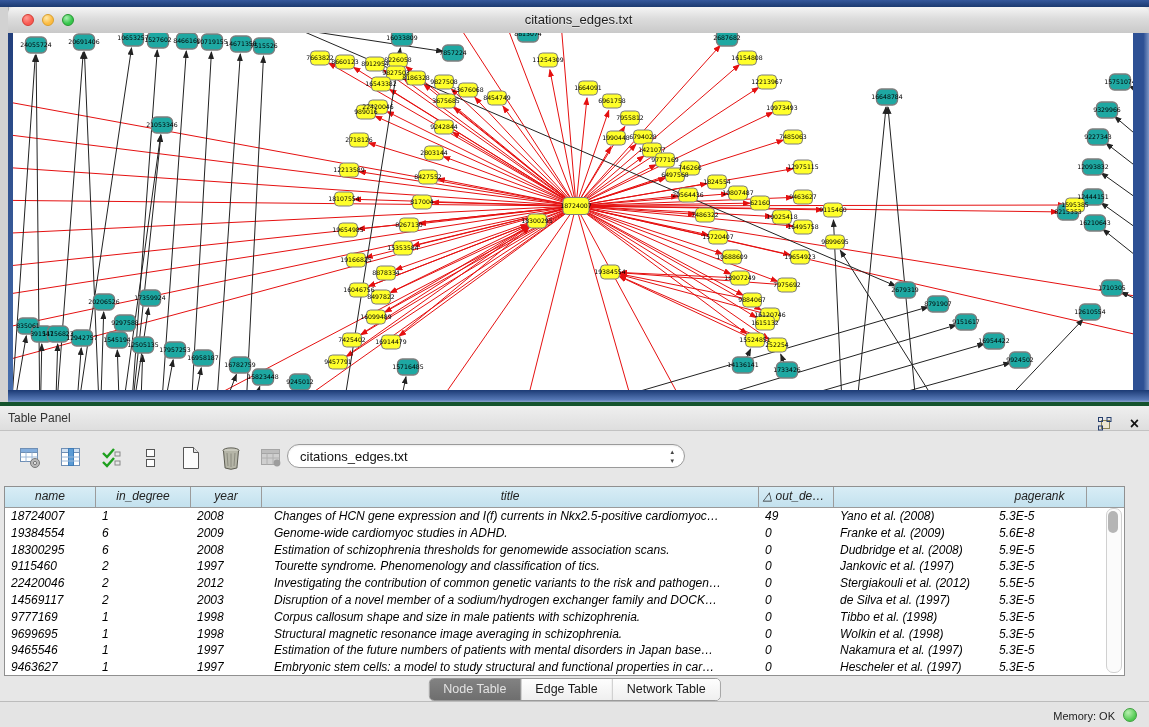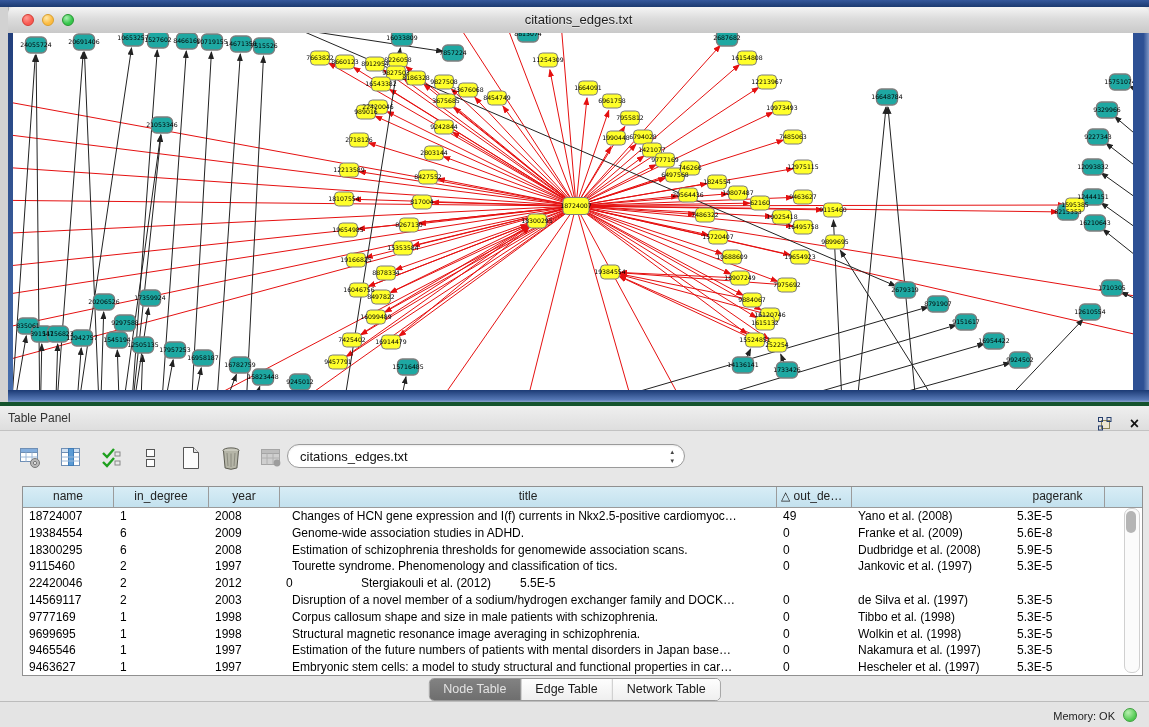--- a/index.html
+++ b/index.html
@@ -33,21 +33,21 @@
   .close-x{font-size:16px;font-weight:bold;color:#111;line-height:14px;cursor:default;}
   
   .toolbar{position:absolute;left:0;top:24px;right:0;height:56px;}
   .tb-icons{position:absolute;left:18px;top:14px;display:flex;align-items:center;gap:14px;}
   .tb-icon{display:inline-flex;align-items:center;justify-content:center;width:26px;height:28px;}
   .fx{font-size:14px;font-style:italic;color:#222;font-family:"DejaVu Serif",serif;}
   .dropdown{position:absolute;left:287px;top:14px;width:398px;height:24px;background:#fff;border:1px solid #9a9a9a;border-radius:12px;box-sizing:border-box;box-shadow:inset 0 1px 2px rgba(0,0,0,.08);}
   .dropdown .val{position:absolute;left:12px;top:4px;font-size:13px;color:#111;}
   .dropdown .spin{position:absolute;right:10px;top:2px;font-size:7px;line-height:9px;color:#444;text-align:center;}
   
-  .table-wrap{position:absolute;left:22px;top:80px;width:1121px;height:190px;background:#fff;border:1px solid #909090;box-sizing:border-box;overflow:hidden;}
+  .table-wrap{position:absolute;left:4px;top:80px;width:1121px;height:190px;background:#fff;border:1px solid #909090;box-sizing:border-box;overflow:hidden;font-style:italic;}
   .thead{display:flex;height:20px;background:linear-gradient(180deg,#d8edf6,#c3e1ee);border-bottom:1px solid #9a9a9a;}
   .th{box-sizing:border-box;border-right:1px solid #9b9b9b;font-size:12px;color:#222;text-align:center;line-height:19px;overflow:hidden;white-space:nowrap;}
   .th.sorted{text-align:left;padding-left:4px;}
   .tr{display:flex;height:16.8px;line-height:16.8px;}
   .td{box-sizing:border-box;font-size:12px;color:#000;padding-left:6px;overflow:hidden;white-space:nowrap;}
   .vscroll{position:absolute;right:2px;top:21px;bottom:2px;width:14px;background:#fbfbfb;border:1px solid #d0d0d0;border-radius:7px;}
   .vthumb{position:absolute;left:1px;top:2px;width:10px;height:22px;background:#b5b5b5;border-radius:5px;}
   
   .tabs{position:absolute;left:50%;top:272px;transform:translateX(-50%);display:flex;height:21px;border:1px solid #9a9a9a;border-radius:5px;overflow:hidden;background:#fdfdfd;}
   .tab{padding:0 14px;font-size:12.5px;line-height:20px;color:#1a1a1a;background:linear-gradient(180deg,#fefefe,#efefef);border-right:1px solid #c0c0c0;}
@@ -577,21 +577,21 @@
             <div class="td" style="width: 71px;">2008</div>
             <div class="td" style="width: 497px; padding-left: 12px;">Changes of HCN gene expression and I(f) currents in Nkx2.5-positive cardiomyoc…</div>
             <div class="td" style="width: 75px;">49</div>
             <div class="td" style="width: 159px;">Yano et al. (2008)</div>
             <div class="td" style="width: 94px;">5.3E-5</div>
           </div>
           <div class="tr">
             <div class="td" style="width: 91px;">19384554</div>
             <div class="td" style="width: 95px;">6</div>
             <div class="td" style="width: 71px;">2009</div>
-            <div class="td" style="width: 497px; padding-left: 12px;">Genome-wide association studies in ADHD.</div>
+            <div class="td" style="width: 497px; padding-left: 12px;">Genome-wide cardiomyoc studies in ADHD.</div>
             <div class="td" style="width: 75px;">0</div>
             <div class="td" style="width: 159px;">Franke et al. (2009)</div>
             <div class="td" style="width: 94px;">5.6E-8</div>
           </div>
           <div class="tr">
             <div class="td" style="width: 91px;">18300295</div>
             <div class="td" style="width: 95px;">6</div>
             <div class="td" style="width: 71px;">2008</div>
             <div class="td" style="width: 497px; padding-left: 12px;">Estimation of schizophrenia thresholds for genomewide association scans.</div>
             <div class="td" style="width: 75px;">0</div>
@@ -604,20 +604,21 @@
             <div class="td" style="width: 71px;">1997</div>
             <div class="td" style="width: 497px; padding-left: 12px;">Tourette syndrome. Phenomenology and classification of tics.</div>
             <div class="td" style="width: 75px;">0</div>
             <div class="td" style="width: 159px;">Jankovic et al. (1997)</div>
             <div class="td" style="width: 94px;">5.3E-5</div>
           </div>
           <div class="tr">
             <div class="td" style="width: 91px;">22420046</div>
             <div class="td" style="width: 95px;">2</div>
             <div class="td" style="width: 71px;">2012</div>
+            <div class="td" style="width: 497px; padding-left: 12px;">Investigating the contribution of common genetic variants to the risk and pathogen…</div>
             <div class="td" style="width: 75px;">0</div>
             <div class="td" style="width: 159px;">Stergiakouli et al. (2012)</div>
             <div class="td" style="width: 94px;">5.5E-5</div>
           </div>
           <div class="tr">
             <div class="td" style="width: 91px;">14569117</div>
             <div class="td" style="width: 95px;">2</div>
             <div class="td" style="width: 71px;">2003</div>
             <div class="td" style="width: 497px; padding-left: 12px;">Disruption of a novel member of a sodium/hydrogen exchanger family and DOCK…</div>
             <div class="td" style="width: 75px;">0</div>

